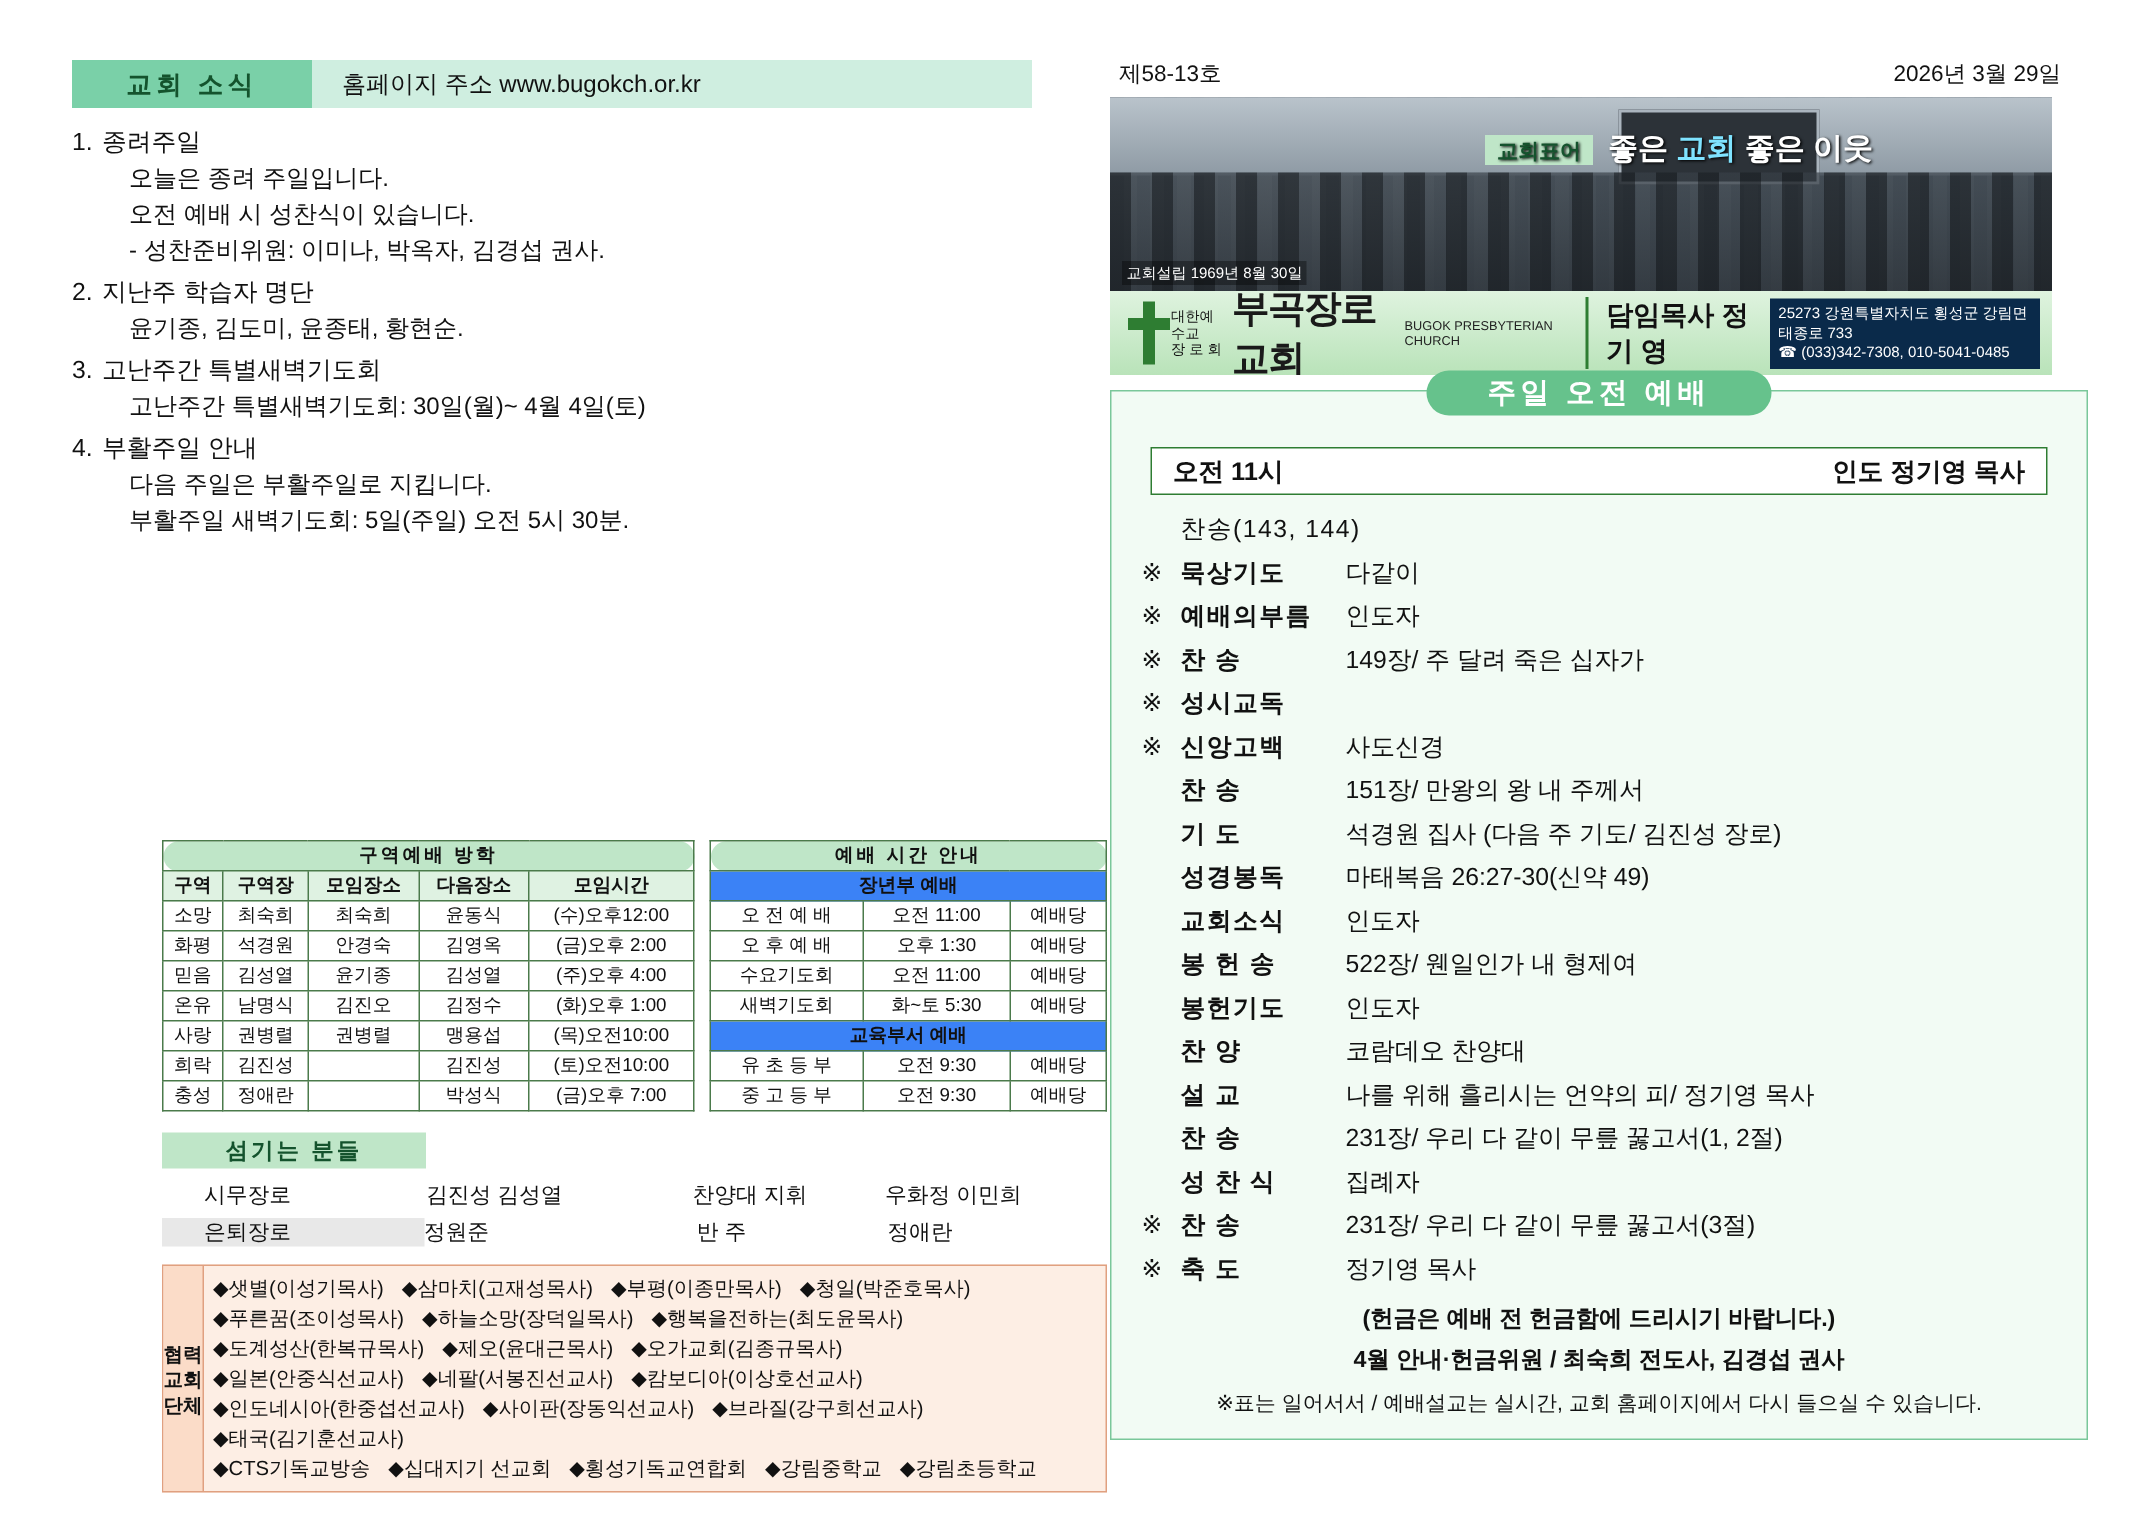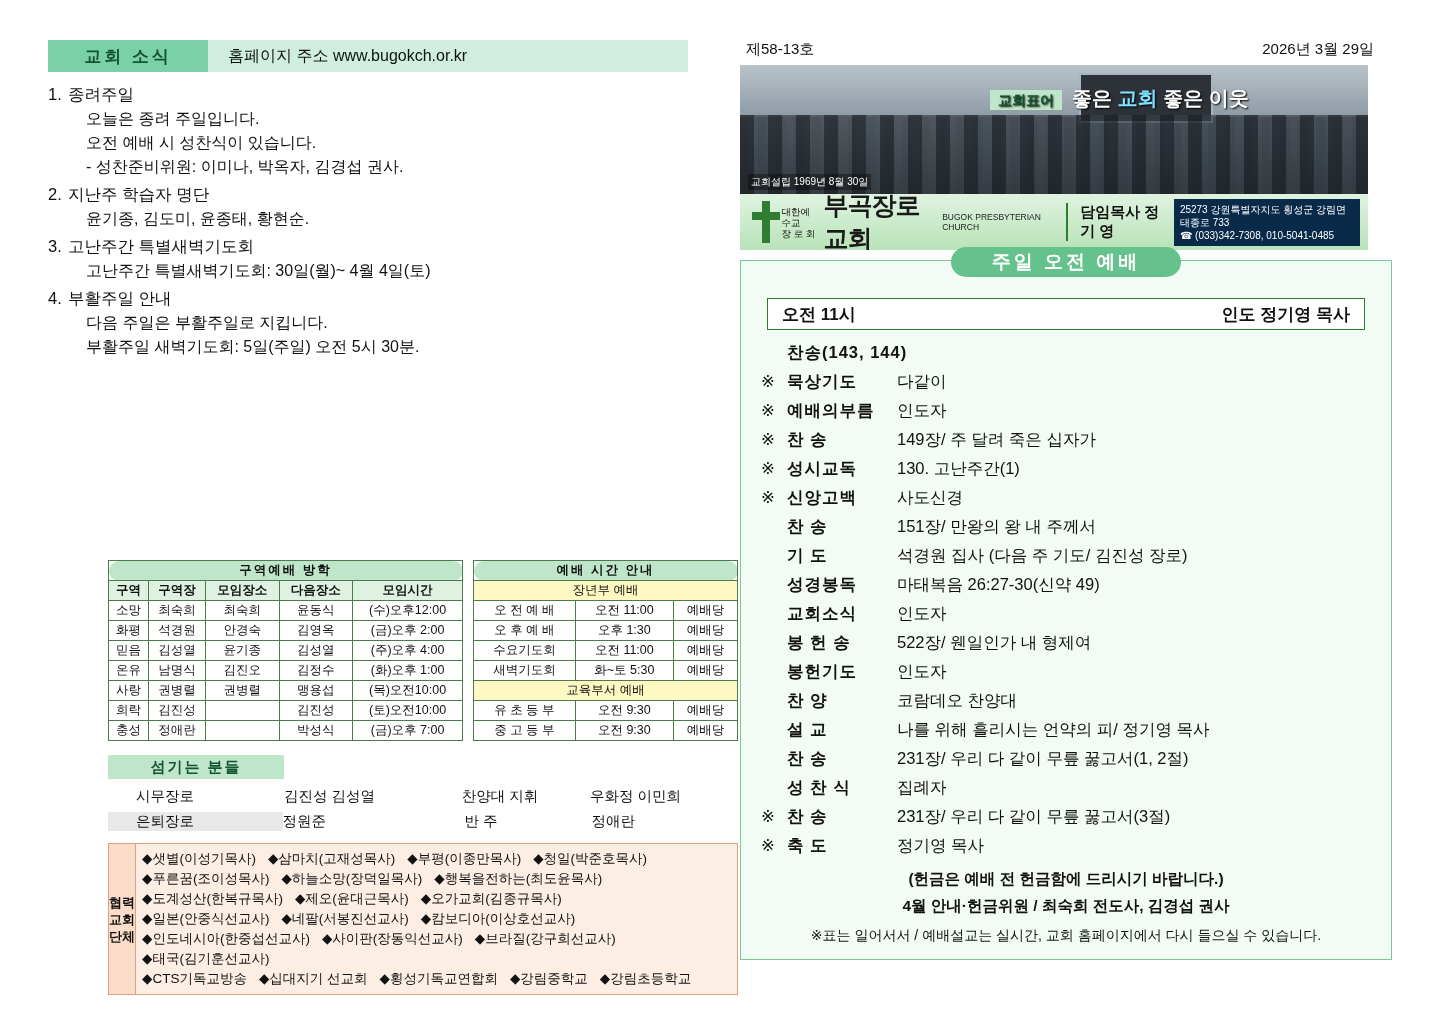--- a/index.html
+++ b/index.html
@@ -38,21 +38,21 @@
   .tbl-wrap{display:flex;gap:10px;}
   table{border-collapse:collapse;}
   .gtbl{width:355px;}
   .wtbl{width:265px;}
   .gtbl th,.gtbl td,.wtbl th,.wtbl td{
     border:1px solid #4b7a4b;font-size:12.5px;text-align:center;
     padding:1px 2px;height:17px;line-height:15px;
   }
   .cap{background:#bfe6c8;font-weight:bold;font-size:13.5px;letter-spacing:2px;border-radius:10px;}
   .sub{background:#dff2e2;font-weight:bold;}
-  .subfull{background:#fef9c3;font-weight:normal;}
+  .subfull{background:#3b82f6;font-weight:bold;}
 
   .serve-badge{
     margin-top:14px;width:176px;height:24px;background:#bfe6c8;
     display:flex;align-items:center;justify-content:center;
     font-size:15px;font-weight:bold;letter-spacing:2px;color:#14532d;
   }
   .serve-grid{margin-top:8px;font-size:14.5px;}
   .serve-row{display:flex;margin-bottom:6px;}
   .serve-row .c1{width:150px;padding-left:28px;}
   .serve-row .c1.hl{background:#e8e8e8;}
@@ -125,21 +125,21 @@
   }
   .cross{
     width:32px;height:42px;margin-left:10px;position:relative;
   }
   .cross:before{content:"";position:absolute;left:12px;top:0;width:8px;height:42px;background:#2e7d32;}
   .cross:after{content:"";position:absolute;left:2px;top:11px;width:28px;height:8px;background:#2e7d32;}
   .bar-denom{font-size:9.5px;line-height:11px;margin-left:6px;color:#111;}
   .bar-name{font-size:25px;font-weight:bold;color:#1a1a1a;margin-left:4px;letter-spacing:-1px;}
   .bar-eng{font-size:8.5px;color:#222;margin-left:4px;}
   .bar-pastor{
-    font-size:15px;font-weight:bold;margin-left:14px;padding-left:12px;
+    font-size:18px;font-weight:bold;margin-left:14px;padding-left:12px;
     border-left:2px solid #2e7d32;color:#111;
   }
   .bar-addr{margin-left:auto;margin-right:8px;font-size:10px;color:#fff;
     background:#0a2a4a;padding:4px 6px;line-height:13px;text-align:left;}
 
   .service-box{
     margin-top:10px;border:1px solid #7ac79a;background:#f2fbf4;
     width:626px;padding:10px 12px 14px 12px;position:relative;
   }
   .svc-title{
@@ -403,21 +403,21 @@
       <div class="svc-title">주일 오전 예배</div>
       <div class="svc-time">
         <span>오전 11시</span>
         <span>인도 정기영 목사</span>
       </div>
 
       <div class="order">
 
         <div class="orow">
           <span class="mark"></span>
-          <span class="lbl" style="width:auto;font-weight:bold;">찬송(143, 144)</span>
+          <span class="lbl" style="width:auto;font-weight:normal;">찬송(143, 144)</span>
           <span class="val"></span>
         </div>
 
         <div class="orow">
             <span class="mark">※</span>
             <span class="lbl">묵상기도</span>
             <span class="val">다같이</span>
           </div>
         <div class="orow">
             <span class="mark">※</span>
@@ -425,21 +425,20 @@
             <span class="val">인도자</span>
           </div>
         <div class="orow">
             <span class="mark">※</span>
             <span class="lbl">찬    송</span>
             <span class="val">149장/ 주 달려 죽은 십자가</span>
           </div>
         <div class="orow">
             <span class="mark">※</span>
             <span class="lbl">성시교독</span>
-            <span class="val">130. 고난주간(1)</span>
           </div>
         <div class="orow">
             <span class="mark">※</span>
             <span class="lbl">신앙고백</span>
             <span class="val">사도신경</span>
           </div>
         <div class="orow">
             <span class="mark"></span>
             <span class="lbl">찬    송</span>
             <span class="val">151장/ 만왕의 왕 내 주께서</span>

